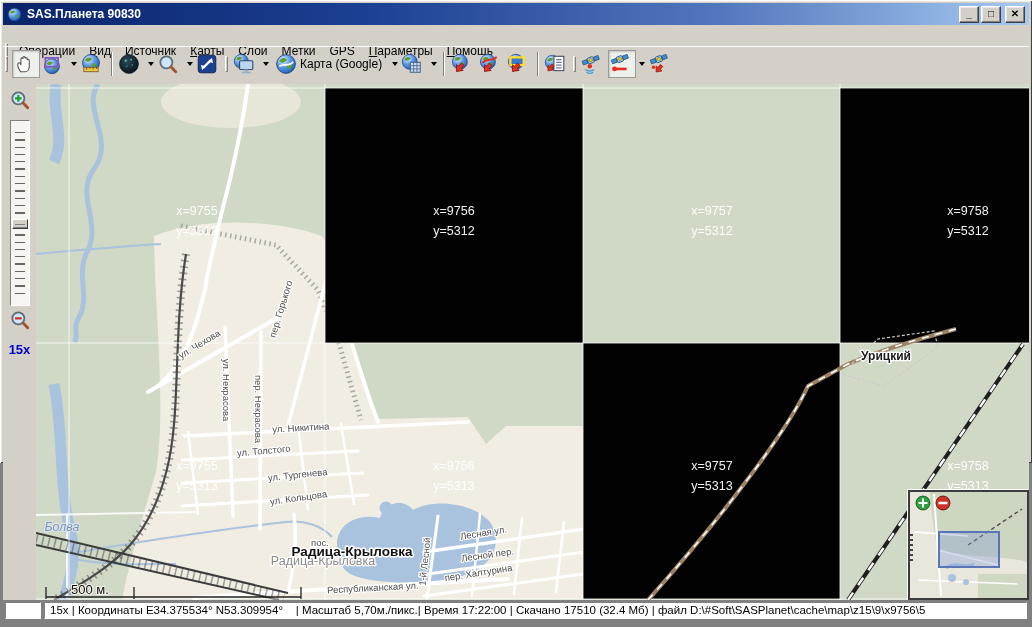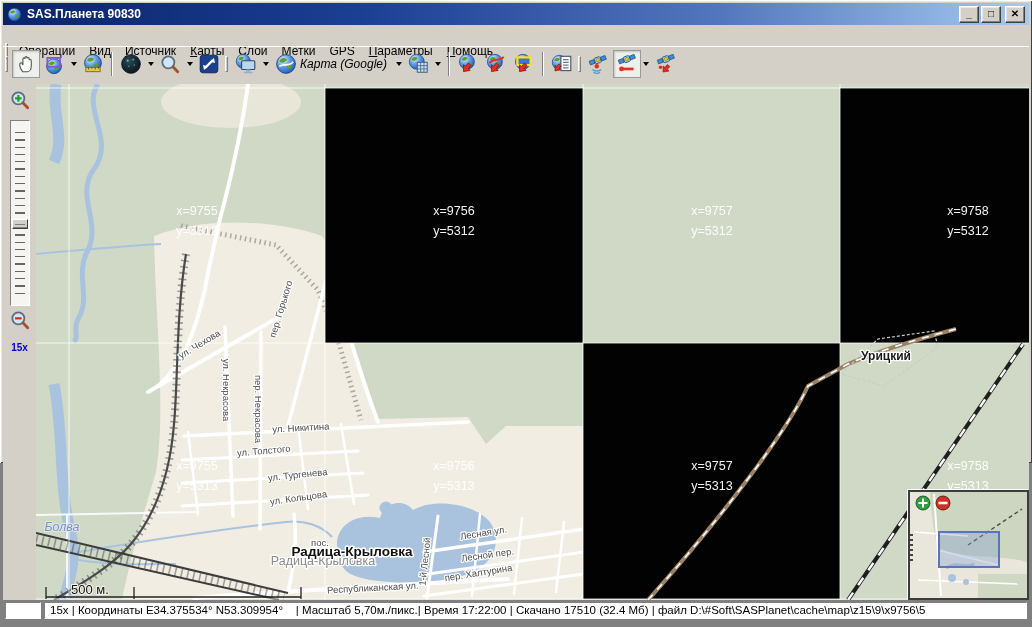--- a/index.html
+++ b/index.html
@@ -24,22 +24,22 @@
   .menubar { position:absolute; left:3px; top:40px; right:3px; height:21px;
              display:flex; align-items:center; }
   .grip { width:3px; height:16px; border-left:1px solid #fff; border-top:1px solid #fff;
           border-right:1px solid #808080; border-bottom:1px solid #808080; margin:0 4px 0 2px; }
   .menu-item { padding:2px 7px; font-size:12px; color:#000; white-space:nowrap; }
   .menu-item .u { text-decoration:underline; }
 
   
   .toolbar { position:absolute; left:3px; top:46px; right:3px; height:34px;
              display:flex; align-items:center; border-top:1px solid #fff; }
-  .tb-btn { height:28px; min-width:28px; display:flex; align-items:center; justify-content:center;
-            border:1px solid transparent;font-style:italic; }
+  .tb-btn { height:28px; min-width:28px; display:flex; align-items:center; 
+            border:1px solid transparent; }
   .tb-btn.pressed { background:#eef0ec; border:1px solid #9a9a9a;
                     box-shadow:inset 1px 1px 2px rgba(0,0,0,.18); }
   .tb-dd { width:11px; height:28px; display:flex; align-items:center; justify-content:center; }
   .dd-arrow { width:0; height:0; border:3px solid transparent; border-top:4px solid #000; margin-top:4px; }
   .tb-sep { width:2px; height:24px; border-left:1px solid #808080; border-right:1px solid #fff; margin:0 4px; }
   .tb-label { font-size:12px; color:#000; margin:0 3px; white-space:nowrap; }
   .icon20 { width:22px; height:22px; }
 
   
   .sidebar { position:absolute; left:3px; top:80px; width:33px; height:520px; background:#d4d0c8; }
@@ -47,21 +47,21 @@
               align-items:center; justify-content:center; }
   .slider-box { position:absolute; left:7px; top:40px; width:20px; height:186px; background:#f6f5f1;
                 border:1px solid; border-color:#808080 #fff #fff #808080; }
   .slider-ticks { position:absolute; left:4px; right:4px; top:5px; bottom:5px;
                   background:repeating-linear-gradient(to bottom, transparent 0 6px, #666 6px 7.3px); }
   .slider-thumb { position:absolute; left:1px; right:1px; top:98px; height:10px; background:#d4d0c8;
                   border:1px solid; border-color:#fff #404040 #404040 #fff;
                   box-shadow:inset 0 -1px 0 #808080; }
   .slider-thumb::after { content:""; position:absolute; left:2px; right:2px; top:4px; height:1px; background:#808080; }
   .zoom-label { position:absolute; left:0; top:262px; width:33px; text-align:center;
-                color:#0000cc; font-weight:bold; font-size:10px; }
+                color:#0000cc; font-weight:bold; font-size:13px; }
 
   
   .map { position:absolute; left:36px; top:84px; width:993px; height:516px; background:#cfd9c5; overflow:hidden; }
   .map svg text { font-family:"Liberation Sans",sans-serif; }
 
   
   .minimap { position:absolute; left:872px; top:406px; width:121px; height:110px;
              border:2px solid #3c3c3c; background:#e9e7db; box-shadow:-1px -1px 0 #fff; }
   .mini-viewport { position:absolute; left:28px; top:39px; width:62px; height:37px;
                    border:2px solid #5b74b8; background:rgba(130,155,215,.35); }

